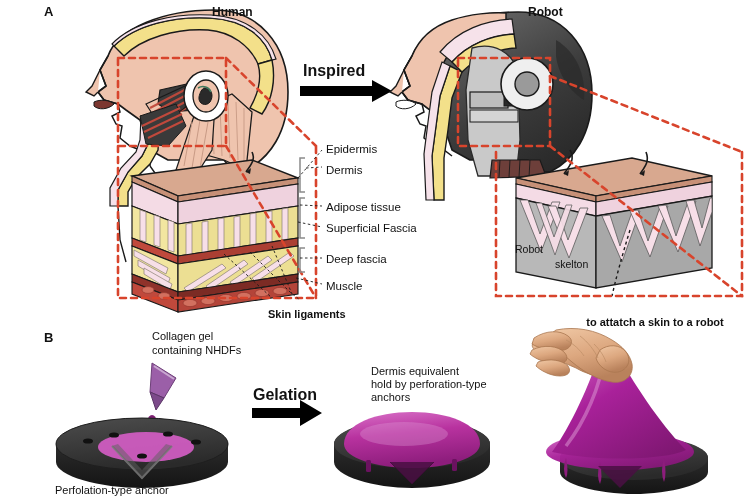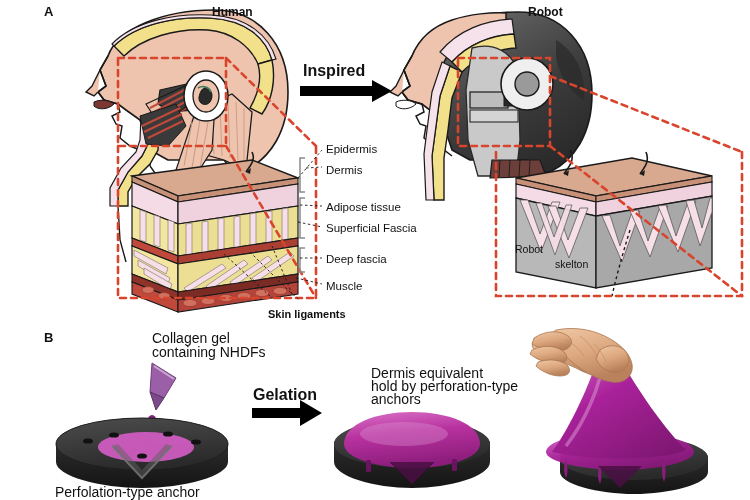--- a/index.html
+++ b/index.html
@@ -16,21 +16,21 @@
   }
   #figure { position: absolute; inset: 0; }
   svg.layer { position: absolute; left: 0; top: 0; width: 750px; height: 500px; }
   .txt { position: absolute; white-space: pre; line-height: 1.18; }
   .panel-letter { font-weight: bold; font-size: 13px; letter-spacing: 0.3px; }
   .heading { font-weight: bold; font-size: 12px; }
   .arrow-label { font-weight: bold; font-size: 16px; }
   .anno { font-size: 11.5px; }
   .anno-bold { font-size: 11px; font-weight: bold; text-align: center; }
   .small-inblock { font-size: 10.5px; }
-  .caption-b { font-size: 14px; }
+  .caption-b { font-size: 11px; }
 </style>
 </head>
 <body>
 
 <div id="figure">
 
   <svg class="layer" viewBox="0 0 750 500">
     <defs>
       <linearGradient id="gelDome" x1="0" y1="0" x2="0.25" y2="1">
         <stop offset="0%" stop-color="#d972c8"></stop>
@@ -429,20 +429,21 @@
   <div class="txt anno" style="left:326px; top:201px;">Adipose tissue</div>
   <div class="txt anno" style="left:326px; top:222px;">Superficial Fascia</div>
   <div class="txt anno" style="left:326px; top:253px;">Deep fascia</div>
   <div class="txt anno" style="left:326px; top:280px;">Muscle</div>
 
   <div class="txt anno-bold" style="left:268px; top:308px;">Skin ligaments</div>
 
   <div class="txt small-inblock" style="left:515px; top:243px;">Robot</div>
   <div class="txt small-inblock" style="left:515px; top:258px;padding-left:40px;">skelton</div>
 
+  <div class="txt anno-bold" style="left:560px; top:316px; width:190px;">to attatch a skin to a robot</div>
 
   <div class="txt caption-b" style="left:152px; top:330px;">Collagen gel</div>
   <div class="txt caption-b" style="left:152px; top:344px;">containing NHDFs</div>
 
   <div class="txt arrow-label" style="left:253px; top:386px;">Gelation</div>
 
   <div class="txt caption-b" style="left:55px; top:484px;">Perfolation-type anchor</div>
 
   <div class="txt caption-b" style="left:371px; top:365px;">Dermis equivalent</div>
   <div class="txt caption-b" style="left:371px; top:378px;">hold by perforation-type</div>

